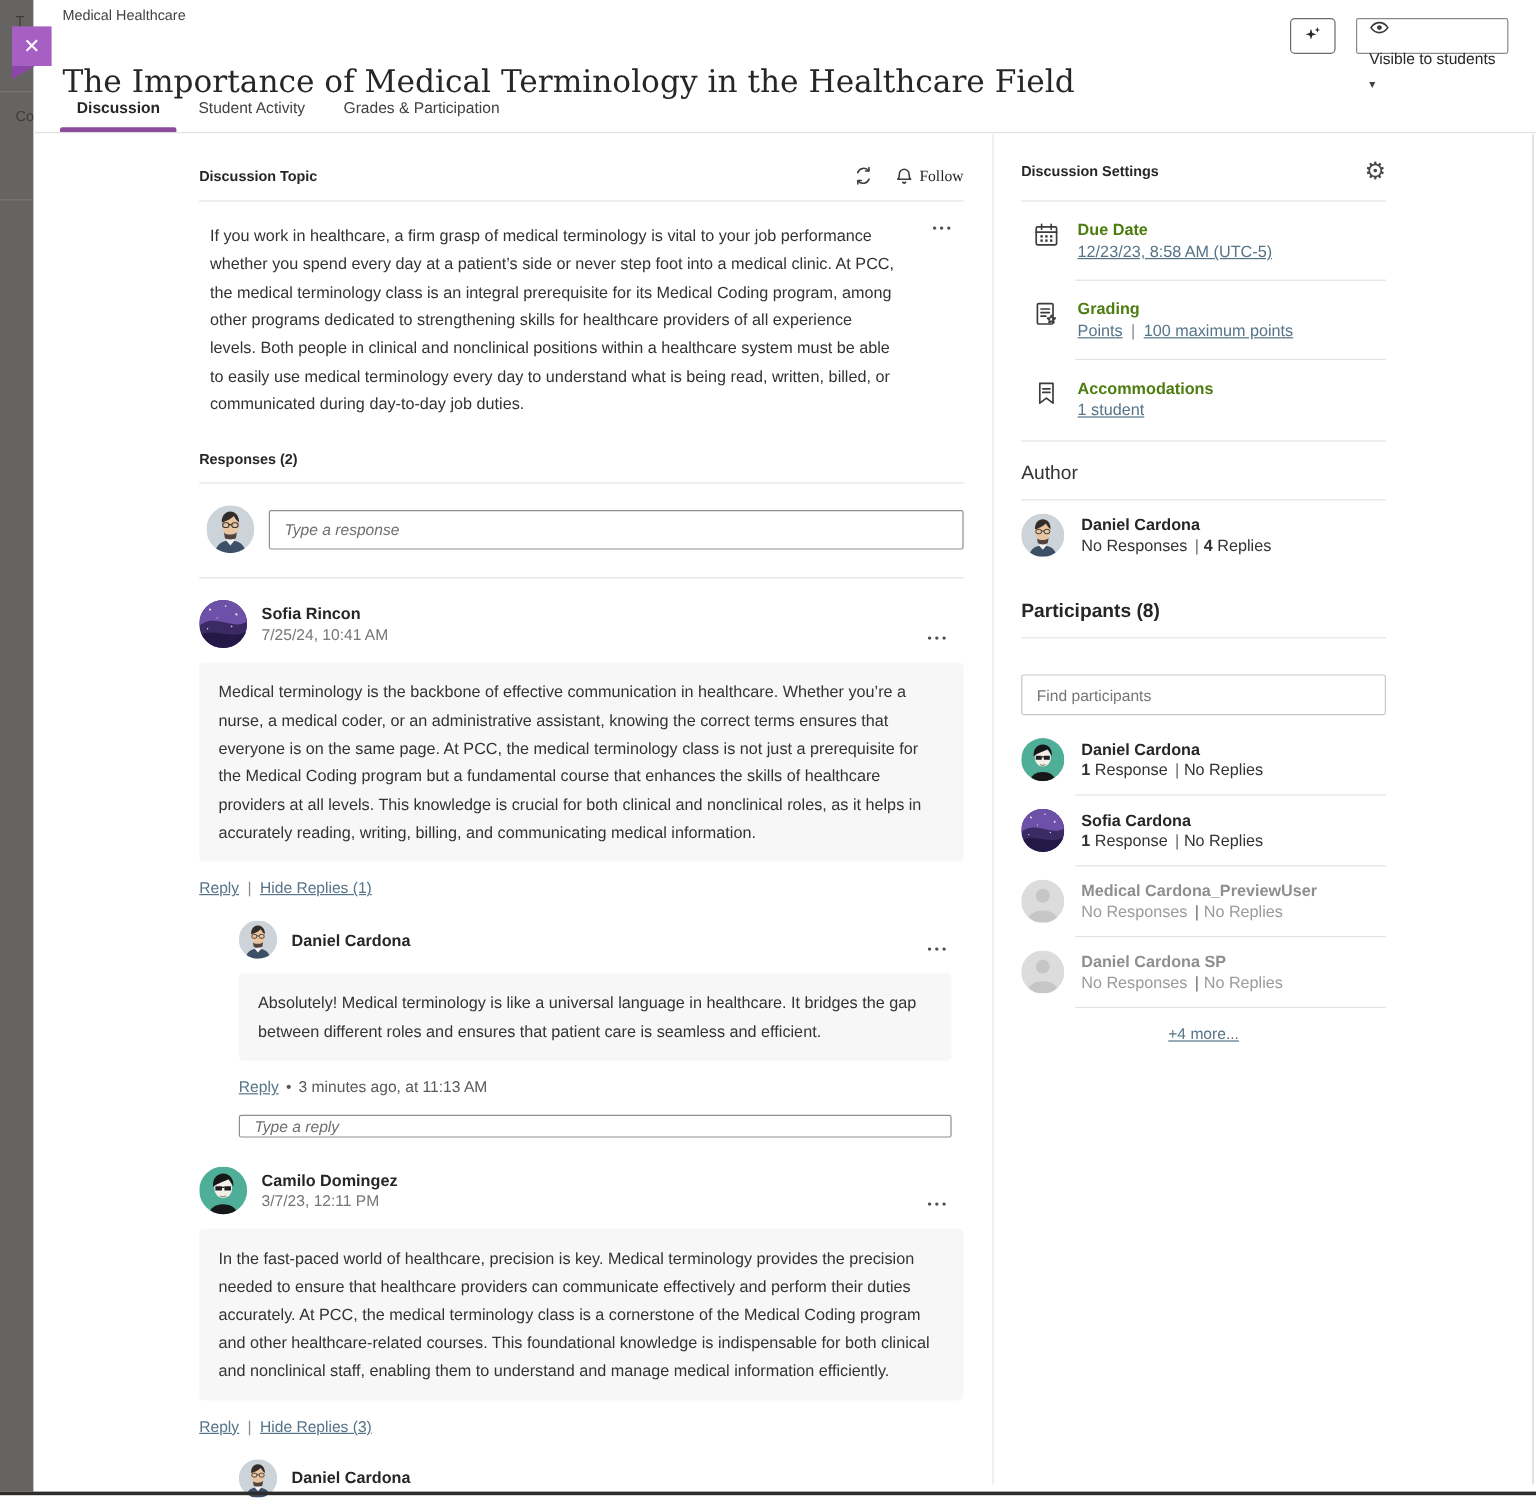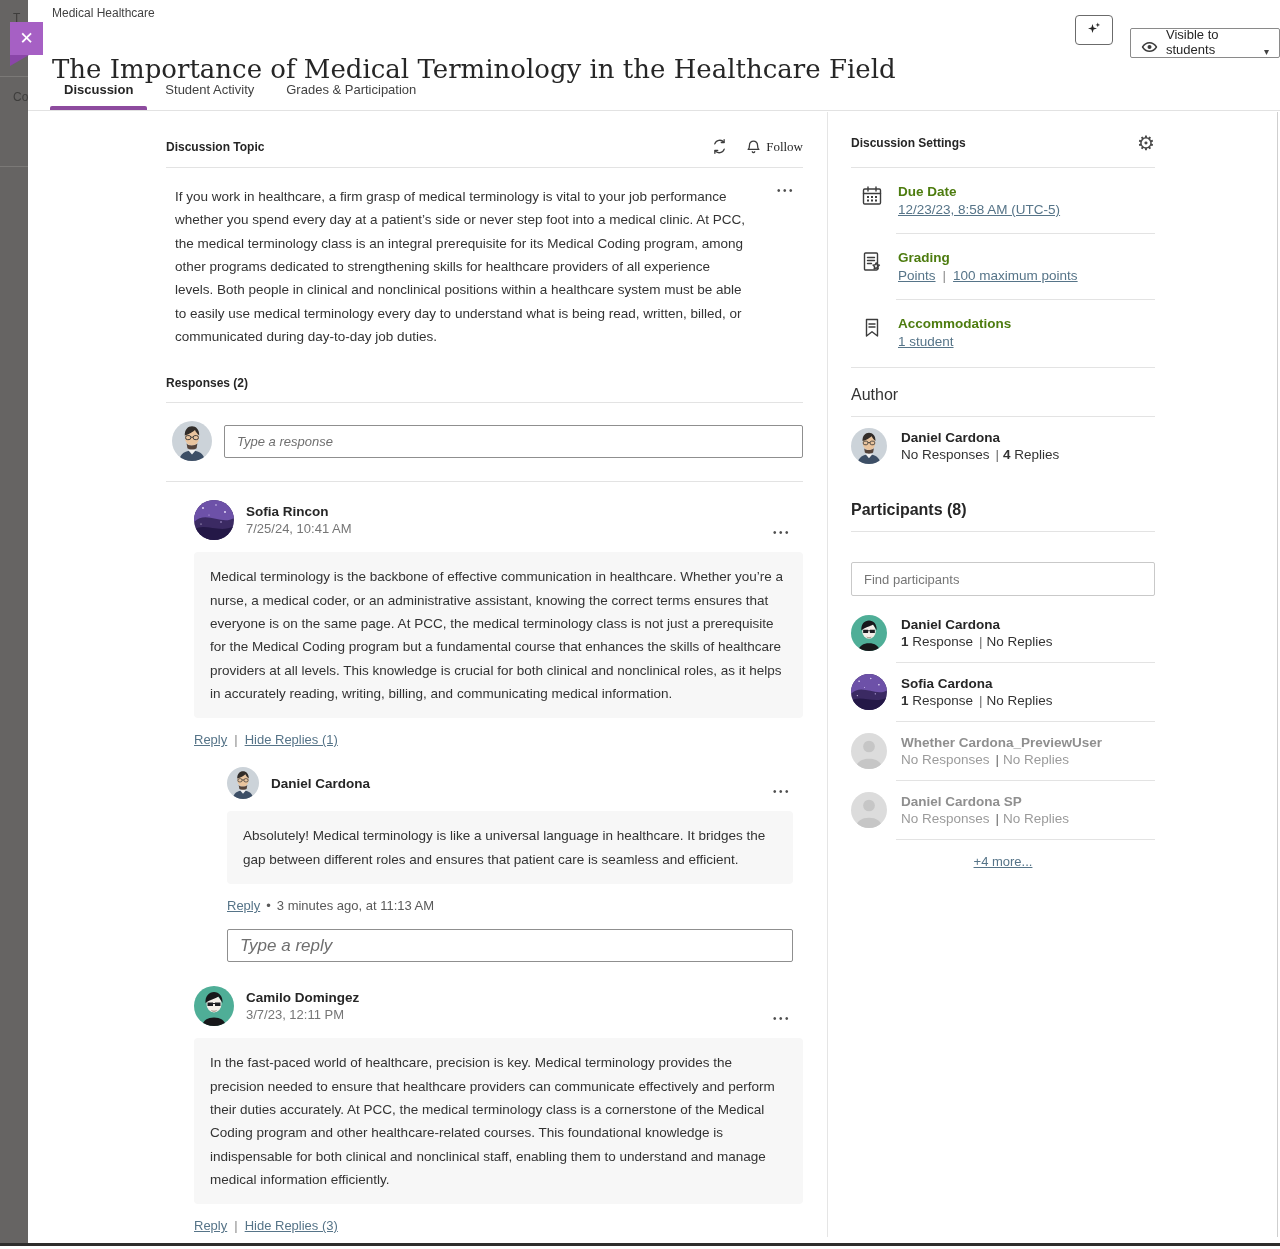--- a/index.html
+++ b/index.html
@@ -23,23 +23,23 @@
   .panel{position:absolute;left:28px;top:0;width:1252px;height:1243px;background:#fff;}
   .bottom-bar{position:absolute;left:0;top:1243px;width:1280px;height:3px;background:#2e2d2c;}
 
   
   .header{position:relative;height:111px;border-bottom:1px solid #e2e2e2;}
   .breadcrumb{position:absolute;left:24px;top:6px;font-size:12px;color:#424242;}
   .page-title{position:absolute;left:24px;top:22px;font-family:"DejaVu Serif","Liberation Serif",serif;
               font-size:26px;font-weight:400;color:#262626;white-space:nowrap;margin-top:32px;}
   .ai-btn{position:absolute;left:1047px;top:15px;width:38px;height:30px;border:1px solid #6b6b6b;
           border-radius:4px;background:#fff;display:flex;align-items:center;justify-content:center;cursor:pointer;}
-  .vis-btn{position:absolute;left:1102px;top:28px;height:30px;border:1px solid #8a8a8a;border-radius:2px;
-           background:#fff;display:flex;align-items:flex-end;gap:8px;padding:0 10px;font-size:13px;
-           color:#262626;cursor:pointer;}
+  .vis-btn{position:absolute;left:1102px;top:15px;height:30px;border:1px solid #8a8a8a;border-radius:2px;
+           background:#fff;display:flex;align-items:flex-start;gap:8px;padding:0 10px;font-size:13px;
+           color:#262626;cursor:pointer;flex-direction:column;}
   .caret{font-size:10px;color:#424242;}
   .tabs{position:absolute;left:20px;bottom:0;display:flex;align-items:flex-end;}
   .tab{padding:10px 16px 13px;font-size:13px;color:#424242;position:relative;cursor:pointer;}
   .tab.active{font-weight:700;color:#262626;}
   .tab.active::after{content:"";position:absolute;left:2px;right:2px;bottom:0;height:4px;
                      background:#8d4b9e;border-radius:2px 2px 0 0;}
 
   .content{position:absolute;top:112px;left:0;right:0;bottom:0;}
   .v-divider{position:absolute;left:799px;top:0;bottom:6px;width:1px;background:#e5e5e5;}
   .scroll-line{position:absolute;left:1249px;top:0;bottom:6px;width:1px;background:#cfcfcf;}
@@ -58,36 +58,36 @@
   .composer{display:flex;align-items:center;gap:12px;margin:10px 0 12px 6px;padding:8px 0;}
   .composer input{flex:1;height:33px;border:1px solid #8f8f8f;border-radius:2px;padding:0 12px;
                   font-size:13px;color:#333;font-family:inherit;}
   .composer input::placeholder,.reply-input::placeholder{color:#6f6f6f;font-style:italic;}
 
   .avatar{border-radius:50%;overflow:hidden;flex:none;}
   .sz40{width:40px;height:40px;} .sz36{width:36px;height:36px;}
   .sz32{width:32px;height:32px;}
   .avatar svg{display:block;width:100%;height:100%;}
 
-  .response{margin-top:18px;margin-left:28px;}
+  .response{margin-top:18px;}
   .resp-head{display:flex;align-items:center;gap:12px;position:relative;}
   .id-col .name{font-size:13.5px;font-weight:600;color:#262626;}
   .id-col .date{font-size:13px;color:#767676;margin-top:2px;}
   .head-dots{position:absolute;right:12px;bottom:2px;font-size:10px;letter-spacing:2.5px;color:#4f4f4f;cursor:pointer;}
   .resp-card{margin-top:12px;background:#f7f7f7;border-radius:4px;padding:13px 16px;
              font-size:13.5px;line-height:1.73;color:#333;}
   .links-row{margin-top:14px;font-size:13px;color:#595959;}
   a.lnk{color:#567488;text-decoration:underline;cursor:pointer;}
   .sep{color:#8a8a8a;margin:0 7px;}
   .bullet{margin:0 6px;color:#595959;}
   .thread{margin-left:33px;margin-top:20px;}
   .thread .resp-card{margin-right:10px;}
   .reply-composer{margin:16px 10px 0 0;}
-  .reply-input{width:100%;height:33px;border:1px solid #8f8f8f;border-radius:2px;padding:0 12px;
-               font-size:17px;font-style:italic;color:#333;font-family:inherit;}
+  .reply-input{width:100%;height:19px;border:1px solid #8f8f8f;border-radius:2px;padding:0 12px;
+               font-size:13px;font-style:italic;color:#333;font-family:inherit;}
 
   
   .side-col{position:absolute;left:823px;top:0;width:304px;}
   .settings-head{display:flex;justify-content:space-between;align-items:center;margin-top:21px;}
   .gear{font-size:20px;color:#4a4a4a;cursor:pointer;line-height:1;}
   .side-col .h-divider{margin-top:14px;}
   .setting{display:flex;gap:14px;padding:16px 0 0 9px;}
   .set-icon{width:24px;height:24px;flex:none;}
   .set-label{font-size:13.5px;font-weight:600;color:#4d7c0f;}
   .set-link{font-size:13.5px;margin-top:3px;}
@@ -430,21 +430,21 @@
       </div>
       <div class="h-divider indent" style="margin-top:0"></div>
 
       <div class="person-row muted">
         <div class="avatar sz36">
           <svg viewBox="0 0 40 40">
               <use href="#av-placeholder"></use>
             </svg>
         </div>
         <div>
-          <div class="name">Whether Cardona_PreviewUser</div>
+          <div class="name">Medical Cardona_PreviewUser</div>
           <div class="stats">
             <span>No Responses</span><span class="pipe">|</span><span>No Replies</span>
           </div>
         </div>
       </div>
       <div class="h-divider indent" style="margin-top:0"></div>
 
       <div class="person-row muted">
         <div class="avatar sz36">
           <svg viewBox="0 0 40 40">

